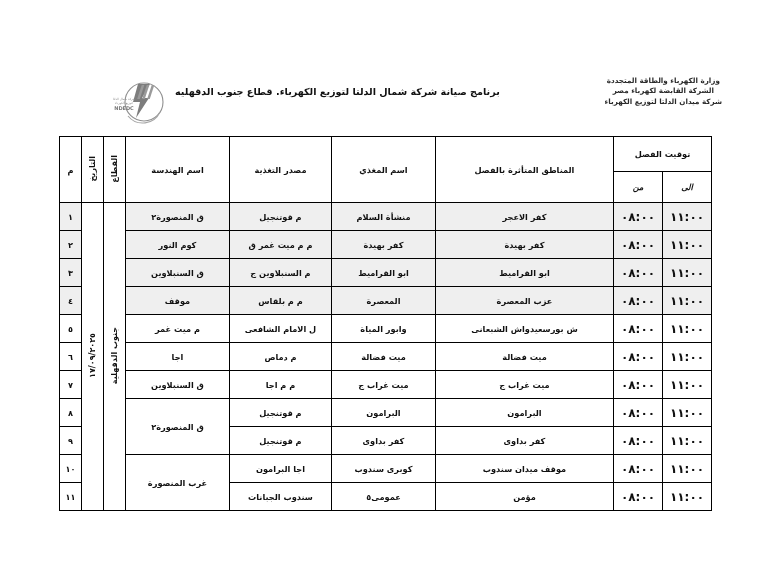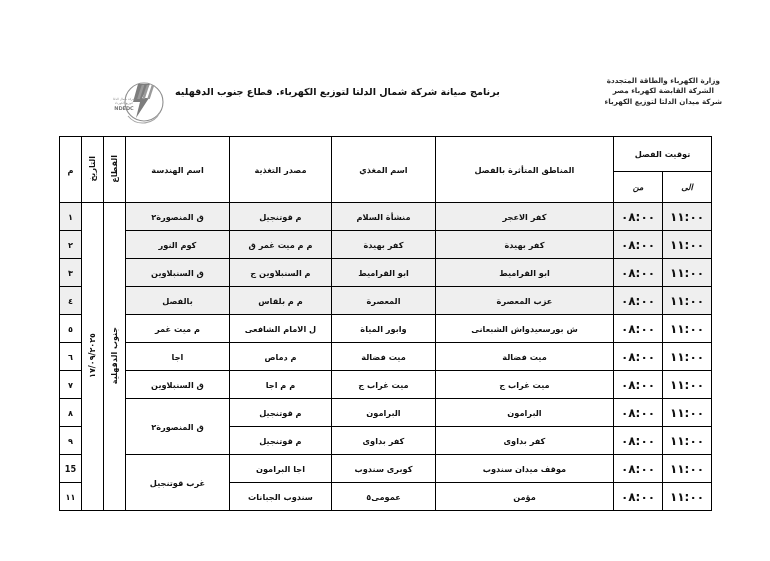--- a/index.html
+++ b/index.html
@@ -327,21 +327,21 @@
             <td>
               <span class="cell-txt">عزب المعصرة</span>
             </td>
             <td>
               <span class="cell-txt">المعصرة</span>
             </td>
             <td>
               <span class="cell-txt">م م بلقاس</span>
             </td>
             <td>
-              <span class="cell-txt">بالفصل</span>
+              <span class="cell-txt">موقف</span>
             </td>
             <td>
               <span class="cell-txt">٤</span>
             </td>
           </tr>
           <tr>
             <td>
               <span class="time-txt">١١:٠٠</span>
             </td>
             <td>
@@ -462,24 +462,24 @@
             <td>
               <span class="cell-txt">موقف ميدان سندوب</span>
             </td>
             <td>
               <span class="cell-txt">كوبرى سندوب</span>
             </td>
             <td>
               <span class="cell-txt">اجا البرامون</span>
             </td>
             <td class="merged-cell" rowspan="2">
-              <span class="cell-txt">غرب قوتنجيل</span>
-            </td>
-            <td>
-              <span class="cell-txt">15</span>
+              <span class="cell-txt">غرب المنصورة</span>
+            </td>
+            <td>
+              <span class="cell-txt">١٠</span>
             </td>
           </tr>
           <tr>
             <td>
               <span class="time-txt">١١:٠٠</span>
             </td>
             <td>
               <span class="time-txt">٠٨:٠٠</span>
             </td>
             <td>

